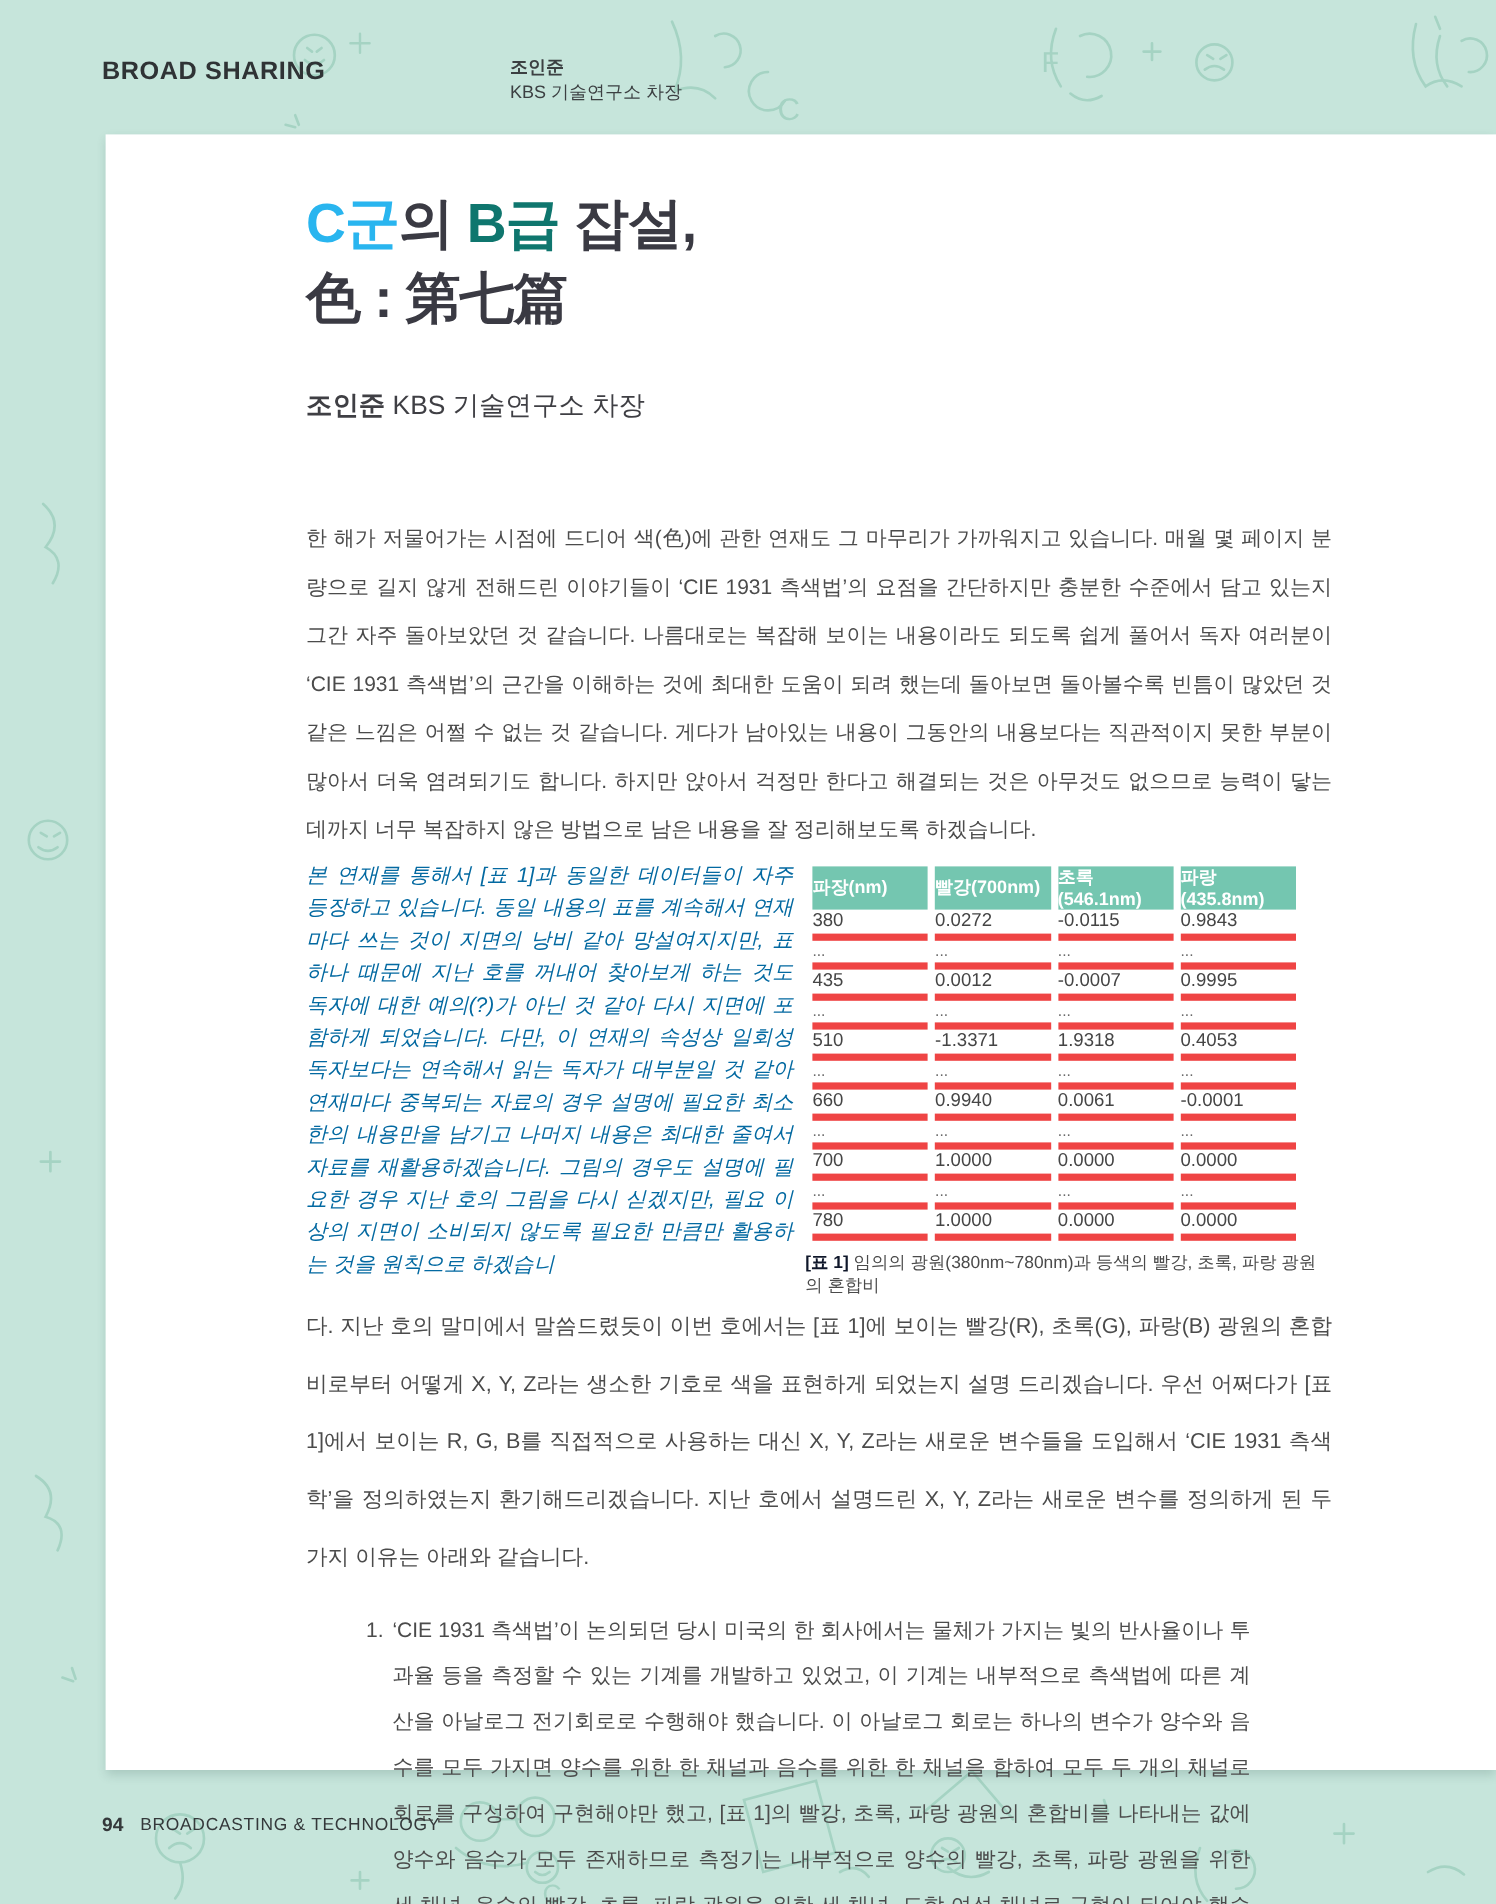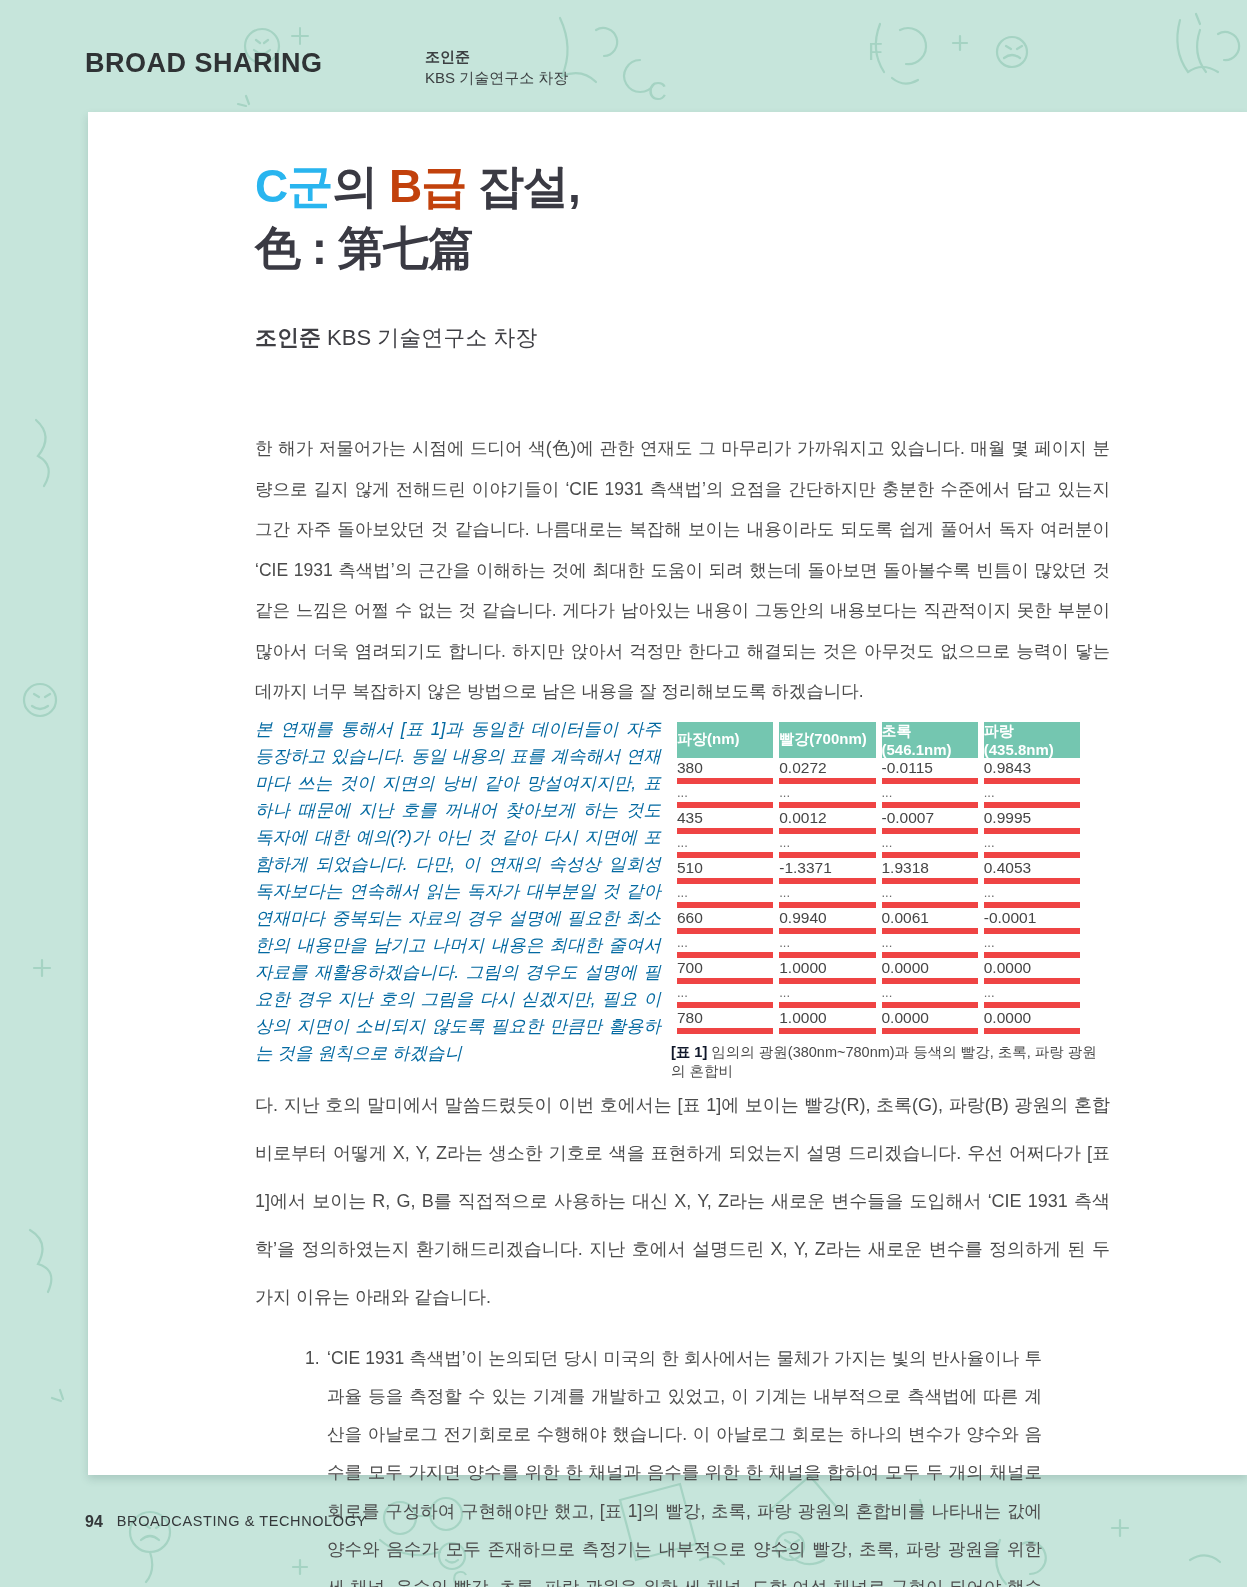--- a/index.html
+++ b/index.html
@@ -7,37 +7,37 @@
   body {
     position:relative;
     background:#c6e5db;
     font-family:"Liberation Sans", sans-serif;
     overflow:hidden;
   }
   .doodles { position:absolute; left:0; top:0; width:1247px; height:1587px; z-index:0; }
 
   .page-header-label {
     position:absolute; left:85px; top:48px; z-index:2;
-    font-size:27px; font-weight:800; letter-spacing:0.5px; color:#2f3335;
+    font-size:21px; font-weight:800; letter-spacing:0.5px; color:#2f3335;
   }
   .page-header-author { position:absolute; left:425px; top:46px; z-index:2; font-size:15px; line-height:21px; color:#3c4042; }
   .page-header-author .name { font-weight:700; }
 
   .card {
     position:absolute; left:88px; top:112px; width:1159px; height:1363px;
     background:#ffffff; z-index:1;
     box-shadow:0 4px 8px rgba(40,80,70,0.18);
   }
   .card-content { padding:43px 137px 0 167px; }
 
   .article-title {
     font-size:46px; font-weight:800; line-height:62px; letter-spacing:-1px; color:#3a3a43;
   }
   .t-cyan { color:#29b5ef; }
-  .t-pink { color:#c2410c; }
+  .t-pink { color:#0f766e; }
 
   .byline { margin-top:44px; font-size:22px; color:#3f3f44; }
   .byline .name { font-weight:700; }
 
   .para { font-size:17.5px; line-height:40.5px; color:#4b4b4b; text-align:justify; }
   .para1 { margin-top:75px; }
 
   .colwrap { margin-top:4px; display:flex; gap:10px; }
   .col-left { width:406px; font-size:17.5px; line-height:27px; color:#0369a1; text-align:justify;font-style:italic; }
   .col-right { width:439px; padding-top:6px; }

